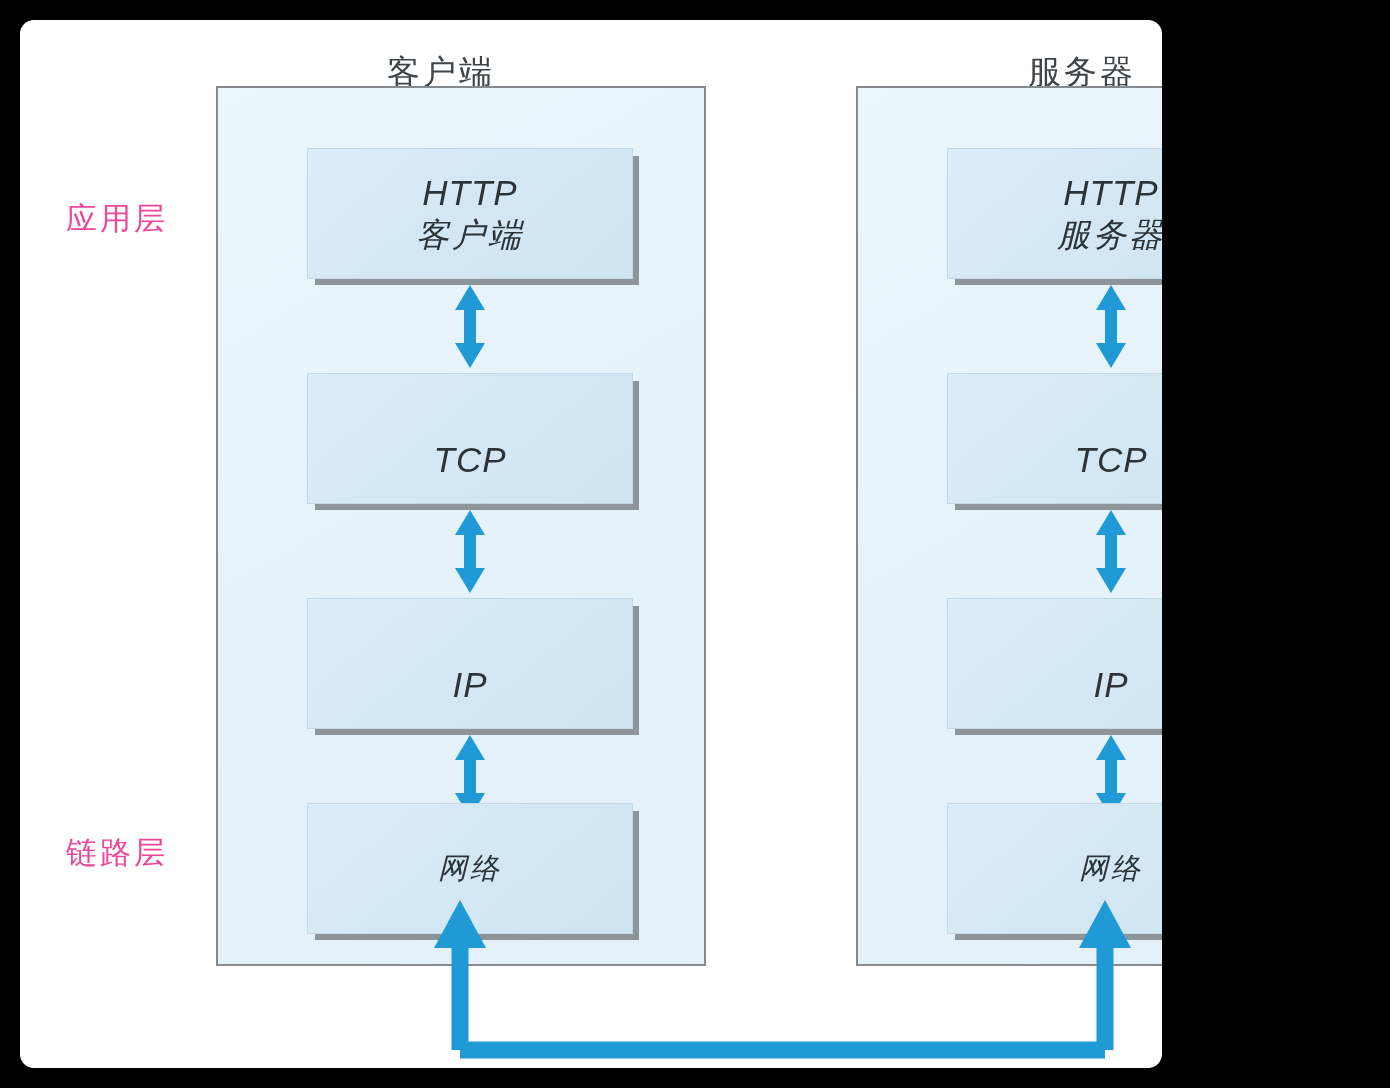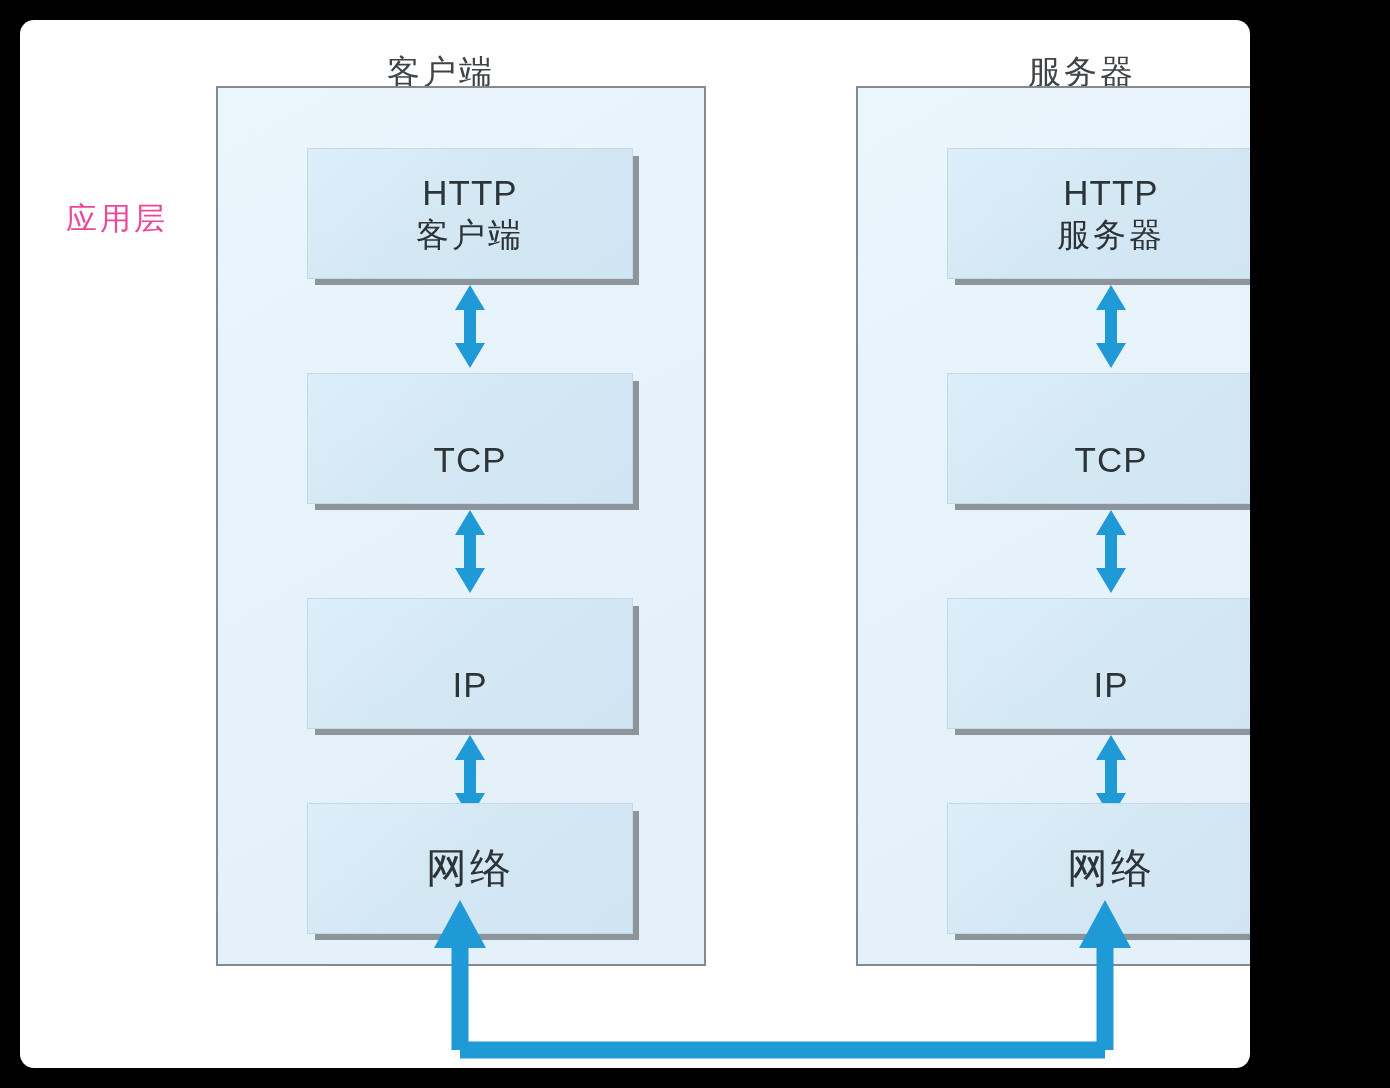--- a/index.html
+++ b/index.html
@@ -12,21 +12,21 @@
     height: 1088px;
     overflow: hidden;
     font-family: "Liberation Sans", "DejaVu Sans", sans-serif;
   }
 
   
   #canvas {
     position: absolute;
     left: 20px;
     top: 20px;
-    width: 1230px;
+    width: 1142px;
     height: 1048px;
     background: #ffffff;
     border-radius: 14px;
     overflow: hidden;
   }
 
   
   .col-title {
     position: absolute;
     top: 30px;
@@ -69,25 +69,26 @@
     box-sizing: border-box;
     background: linear-gradient(140deg, #dceefa 0%, #d4e8f4 45%, #cfe5f2 100%);
     border: 1px solid #c3d9e6;
     display: flex;
     flex-direction: column;
     align-items: center;
     justify-content: center;
     color: #2d3438;
     line-height: 1.22;
     box-shadow: 7px 7px 0 -1px #8d949a;
+    font-style: italic;
   }
   .pbox .l1 { font-size: 35px; letter-spacing: 1px; }
   .pbox .l2 { font-size: 33px; letter-spacing: 3px; }
   .pbox.single .l1 { font-size: 35px; margin-top: 43px; }
-  .pbox.cjk .l1 { font-size: 41px; letter-spacing: 3px; }
+  .pbox.cjk .l1 { font-size: 29px; letter-spacing: 3px; }
 
   .cbox { left: 89px; width: 326px; }
   .sbox { left: 89px; width: 328px; }
 
   
   .dbl-arrow {
     position: absolute;
     width: 34px;
   }
   .dbl-arrow svg { display: block; width: 100%; height: 100%; }
@@ -102,20 +103,21 @@
 </style>
 </head>
 <body>
 
 <div id="canvas">
 
   <div class="col-title" id="title-client">客户端</div>
   <div class="col-title" id="title-server">服务器</div>
 
   <div class="layer-label" style="top:178px">应用层</div>
+  <div class="layer-label" style="top:812px">链路层</div>
 
   <div class="stack" id="stack-client">
 
     <div class="pbox cbox" style="top:60px;height:131px">
       <span class="l1">HTTP</span>
       <span class="l2">客户端</span>
     </div>
 
     <div class="dbl-arrow" style="left:235px;top:196px;height:85px">
       <svg viewBox="0 0 34 85" preserveAspectRatio="none">

